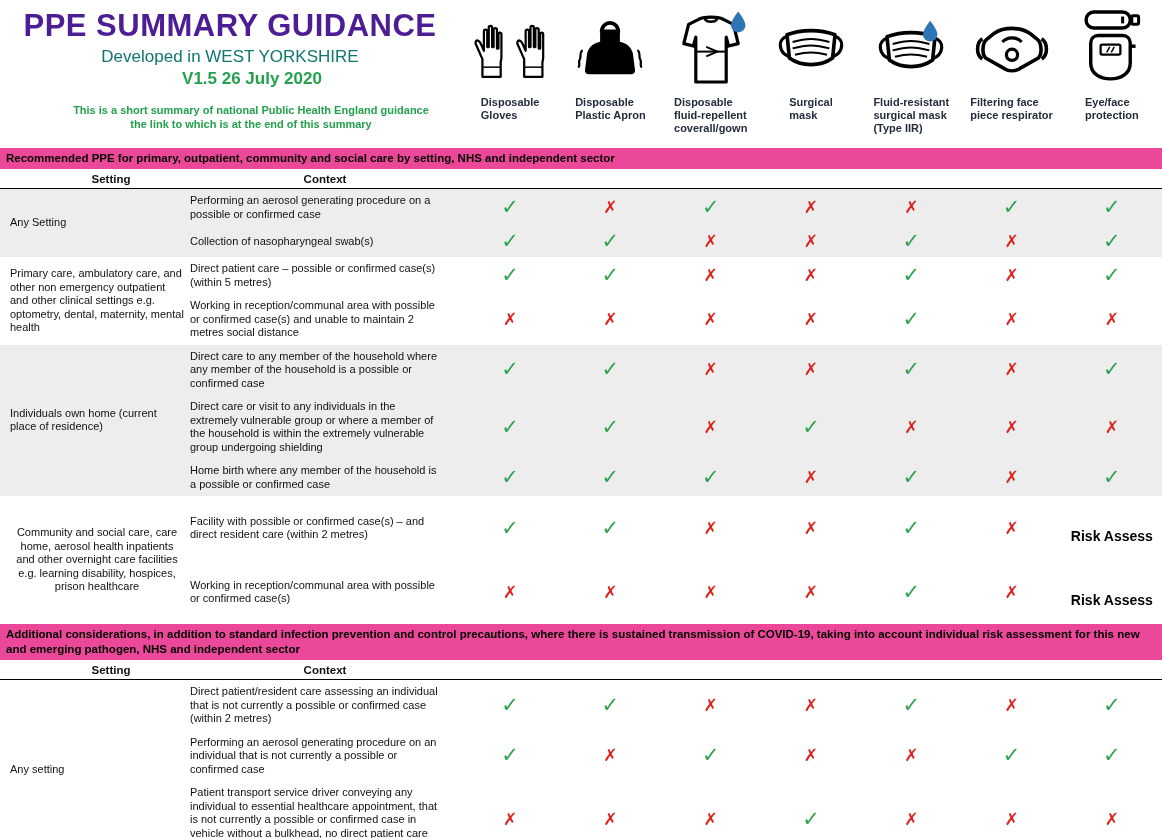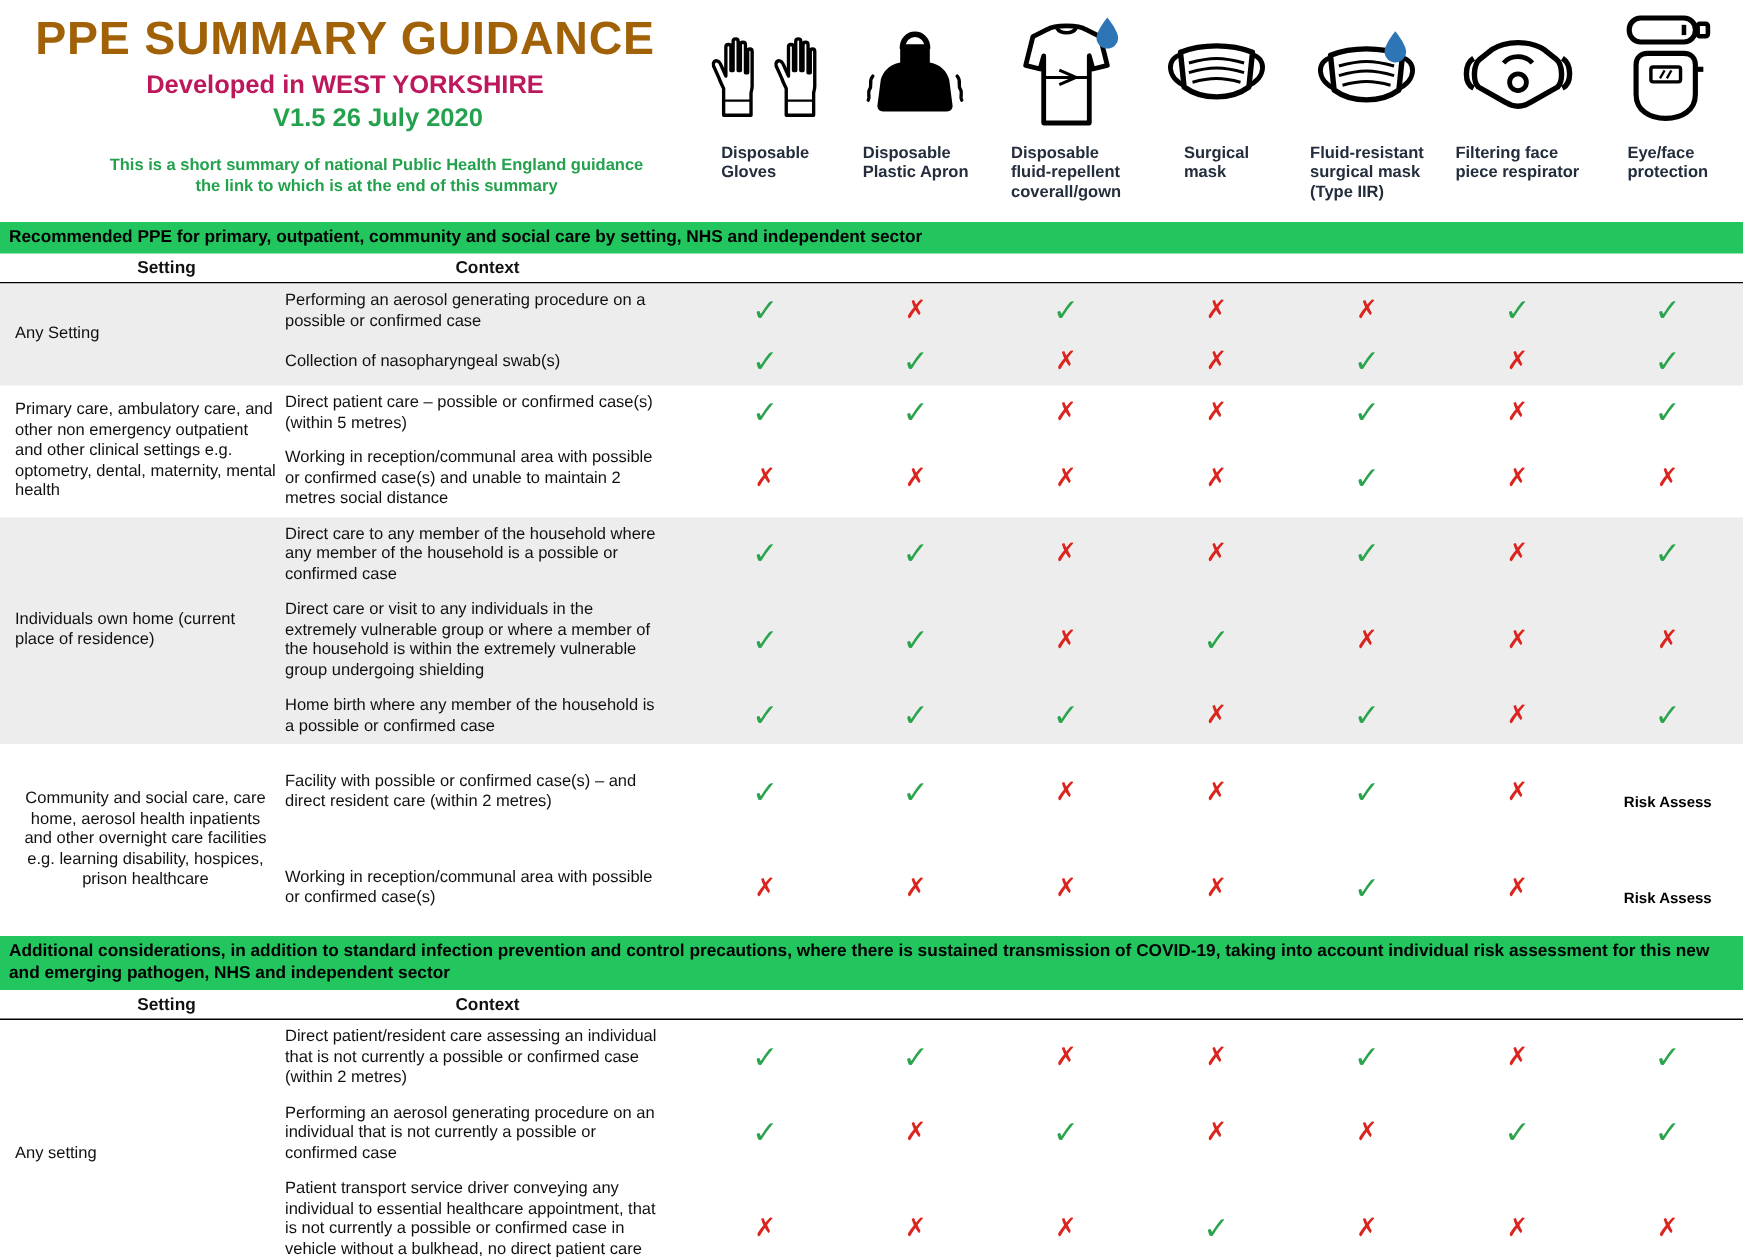--- a/index.html
+++ b/index.html
@@ -2,34 +2,34 @@
 <html><head>
 <meta charset="utf-8">
 <style>
   * { box-sizing: border-box; margin: 0; padding: 0; }
   body { background:#fff; font-family:"Liberation Sans", sans-serif; color:#111; }
   .page { width:1162px; height:838px; background:#fff; overflow:hidden; }
 
   
   .top { display:flex; height:148px; }
   .title-block { width:460px; text-align:center; padding-top:8px; }
-  .main-title { color:#a16207; font-size:31px; font-weight:bold; letter-spacing:0.5px; }
-  .sub-title { color:#be185d; font-size:17px; font-weight:bold; margin-top:3px; }
+  .main-title { color:#4c1d95; font-size:31px; font-weight:bold; letter-spacing:0.5px; }
+  .sub-title { color:#0f766e; font-size:17px; font-weight:normal; margin-top:3px; }
   .version { color:#23A14D; font-size:17px; font-weight:bold; margin-top:2px;padding-left:44px; }
   .note { color:#23A14D; font-size:11px; font-weight:bold; margin-top:14px; line-height:14px;padding-left:42px; }
 
   .icons-block { flex:1; display:grid; grid-template-columns:repeat(7,1fr); padding-top:4px; }
   .ppe-col { display:flex; flex-direction:column; align-items:center; }
   .icon-box { height:92px; display:flex; align-items:center; justify-content:center; }
   .ppe-label { font-size:11px; font-weight:bold; color:#232D3C; text-align:left;
                line-height:13px; white-space:pre-line; }
   svg { display:block; }
 
   
-  .banner { background:#22c55e; font-weight:bold; font-size:11.5px; line-height:15px;
+  .banner { background:#ec4899; font-weight:bold; font-size:11.5px; line-height:15px;
             padding:3px 6px; color:#000; }
 
   
   .col-headers { display:flex; font-weight:bold; font-size:11.5px;
                  border-bottom:1.5px solid #000; padding:4px 0 3px 0; }
   .h-setting { width:190px; text-align:center;padding-left:32px; }
   .h-context { width:270px; text-align:center; }
 
   .group { display:flex; }
   #groups-0 .group:nth-child(odd) { background:#EDEDED; }
@@ -37,21 +37,21 @@
   #groups-0 .group:nth-child(4) .setting-cell { text-align:center; justify-content:center; }
 
   .setting-cell { width:190px; font-size:11px; line-height:13.5px;
                   padding:6px 6px 6px 10px; display:flex; align-items:center; }
   .rows { flex:1; display:flex; flex-direction:column; justify-content:center; }
   .row { display:grid; grid-template-columns:270px repeat(7,1fr); align-items:center; padding:5px 0; }
   .context-cell { font-size:11px; line-height:13.5px; padding-right:18px; }
   .mark-cell { text-align:center; line-height:1; }
   .mark-cell.check { color:#2CA44E; font-size:21px; font-family:"DejaVu Sans",sans-serif; }
   .mark-cell.cross { color:#DB241D; font-size:17px; font-weight:bold; font-family:"DejaVu Sans",sans-serif; }
-  .mark-cell.risk { font-size:10px; font-weight:bold; color:#000;margin-top:16px; }
+  .mark-cell.risk { font-size:14px; font-weight:bold; color:#000;margin-top:16px; }
 </style>
 </head>
 <body>
 
 <div class="page">
 
   <div class="top">
     <div class="title-block">
       <div class="main-title">PPE SUMMARY GUIDANCE</div>
       <div class="sub-title">Developed in WEST YORKSHIRE</div>

